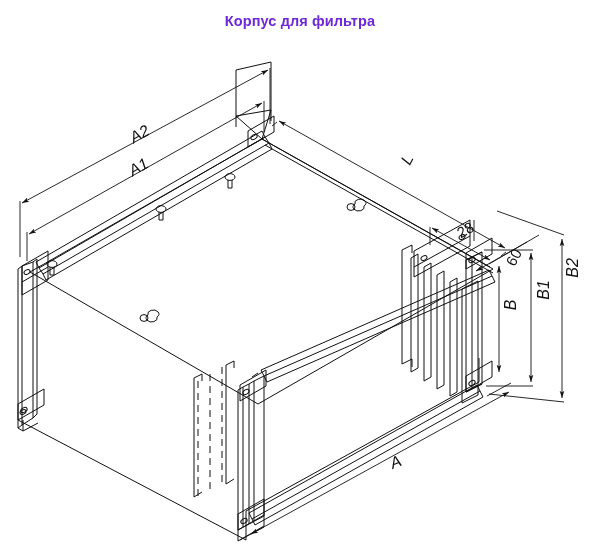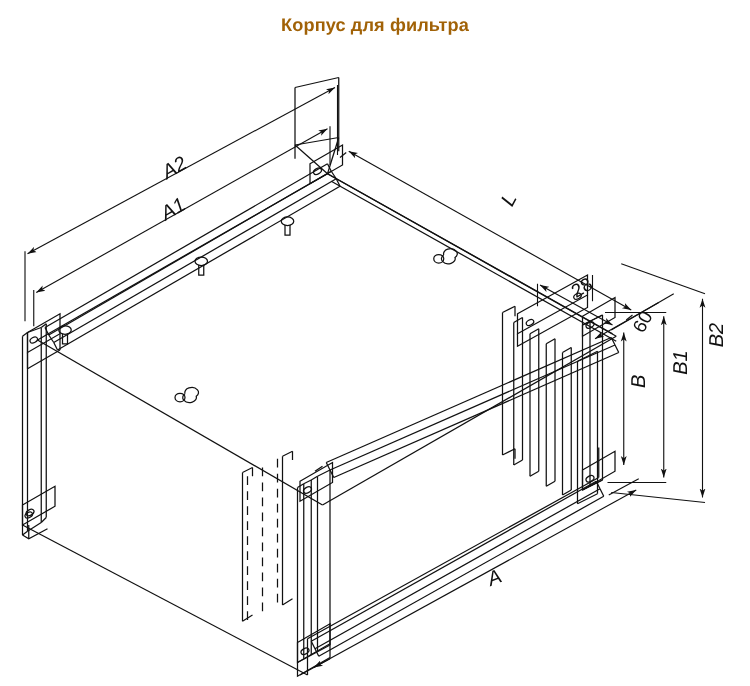--- a/index.html
+++ b/index.html
@@ -23,21 +23,21 @@
   }
   #title {
     position: absolute;
     top: 13px;
     left: 0;
     width: 600px;
     text-align: center;
     font-size: 14.5px;
     font-weight: bold;
     letter-spacing: 0.1px;
-    color: #a16207;
+    color: #6d28d9;
     white-space: nowrap;
   }
   #drawing {
     position: absolute;
     top: 0;
     left: 0;
     width: 600px;
     height: 549px;
   }
   .dim-label {

